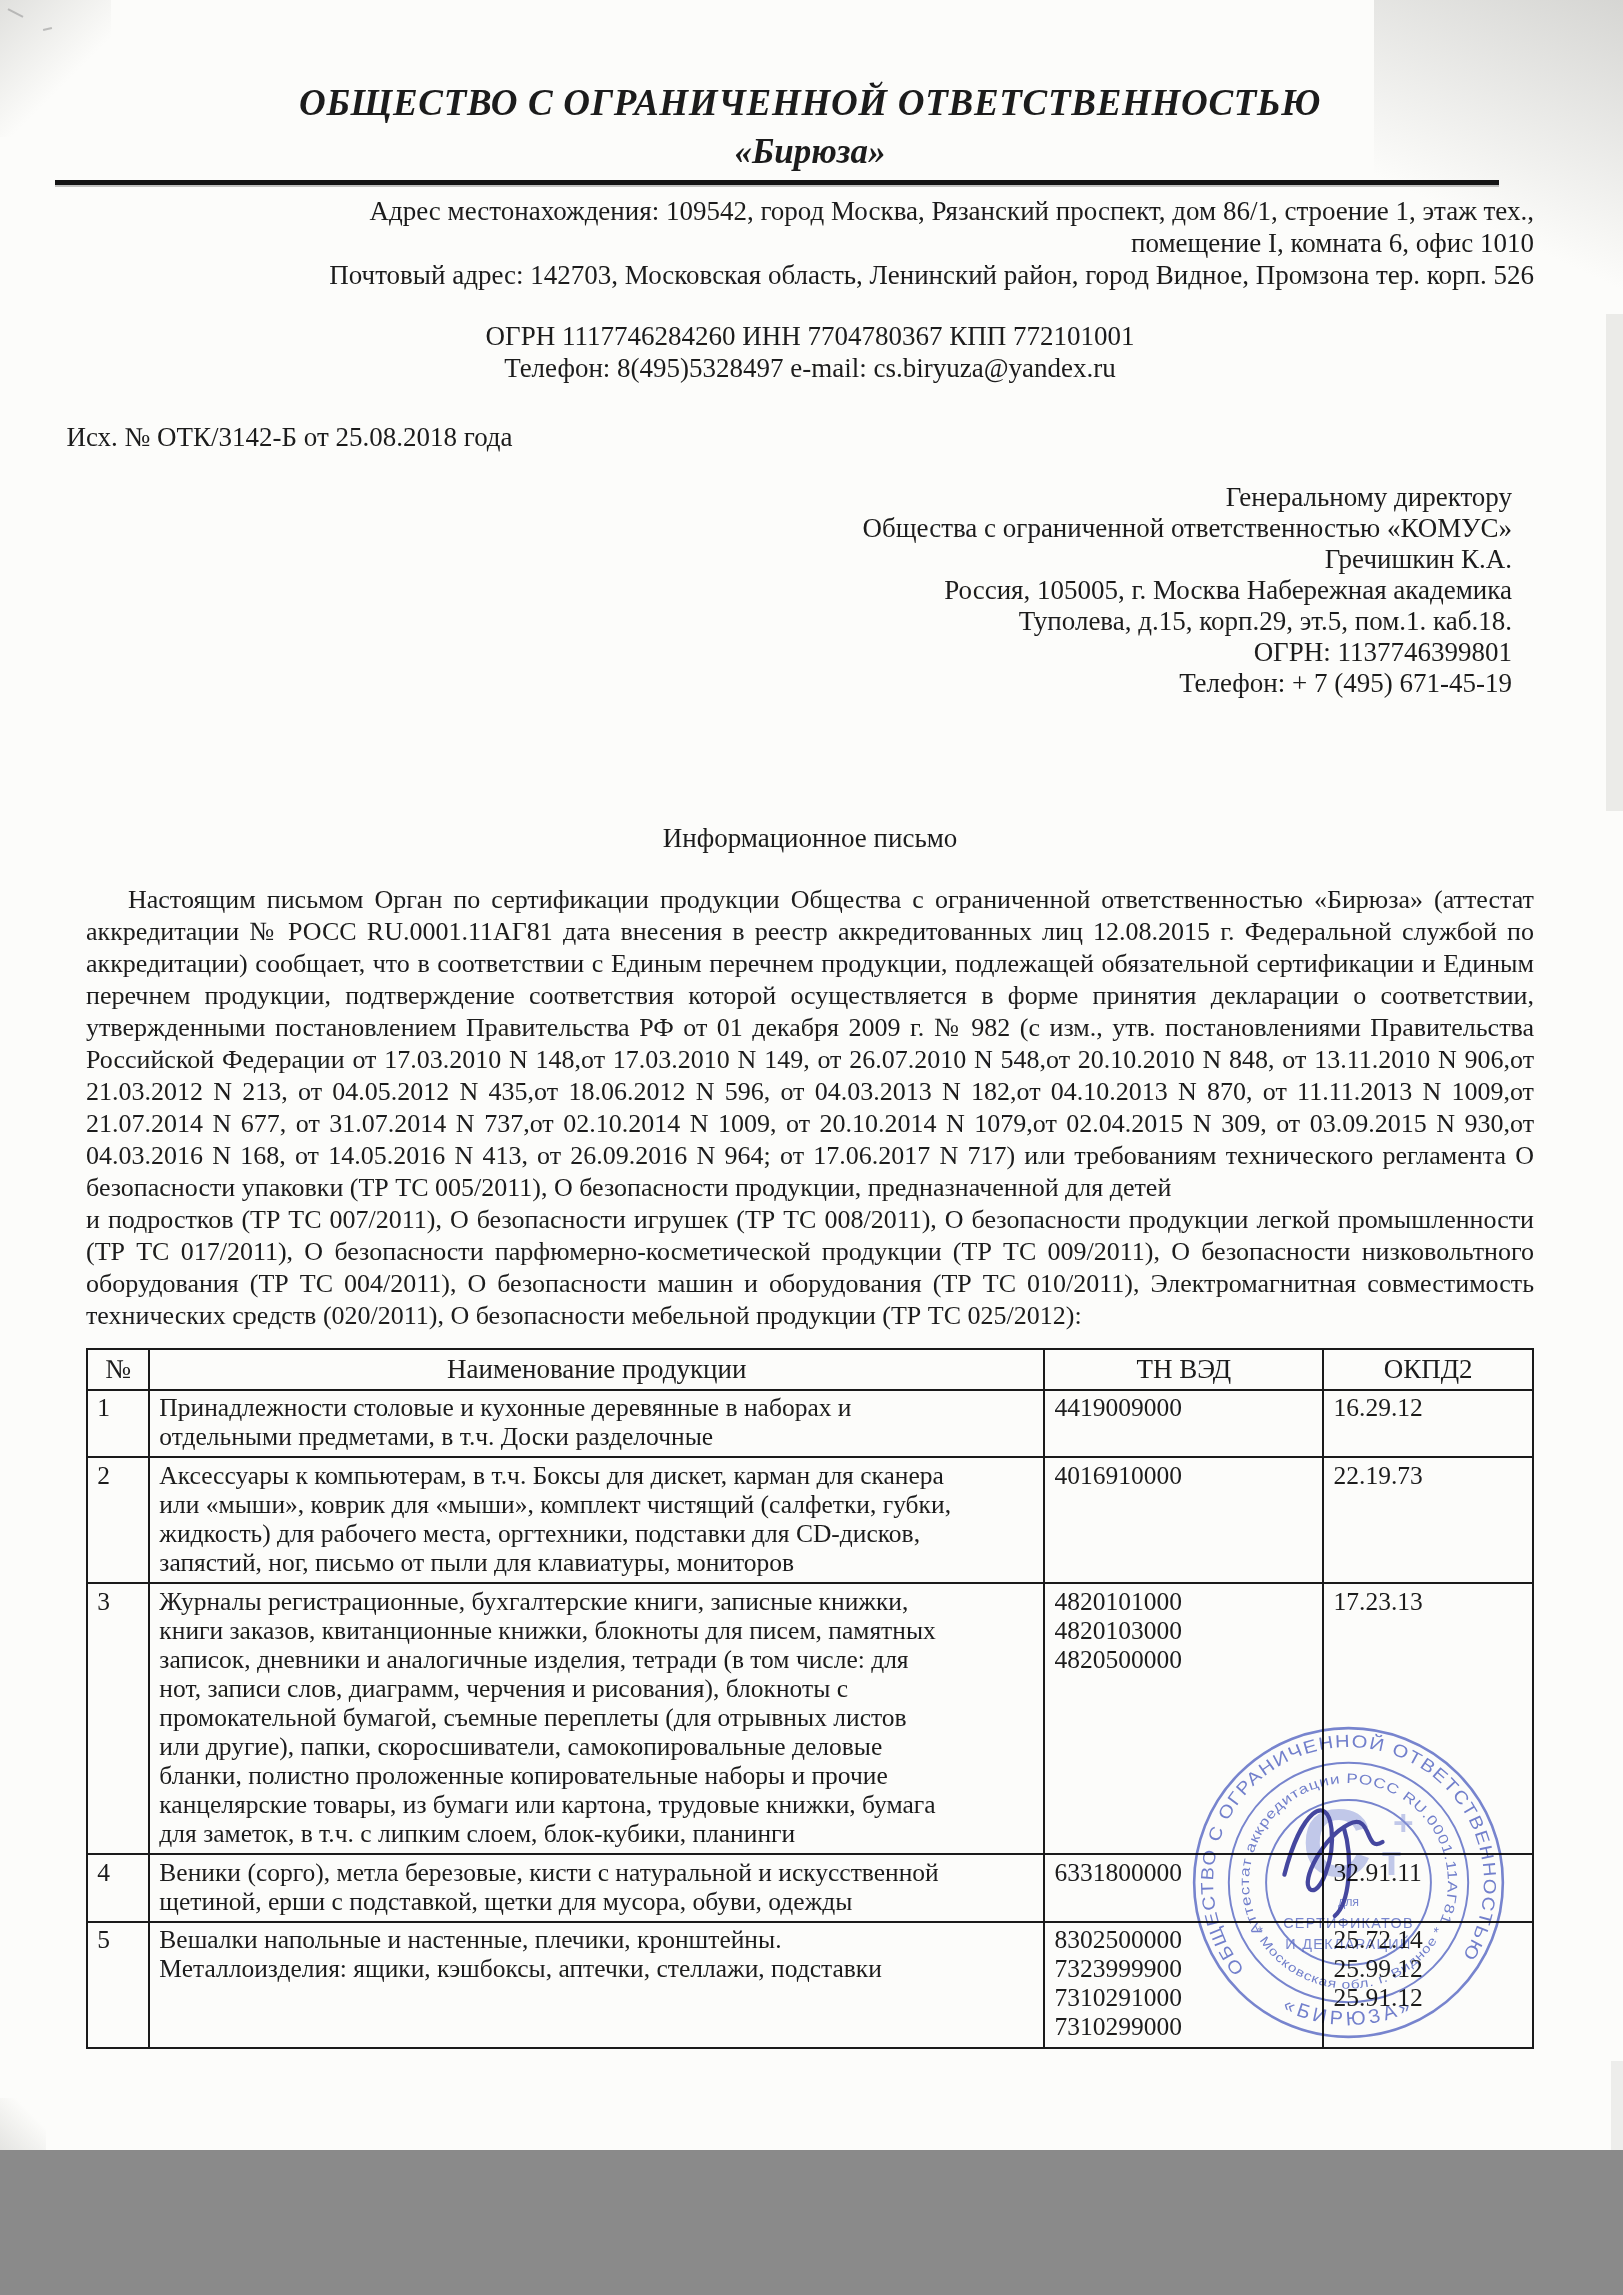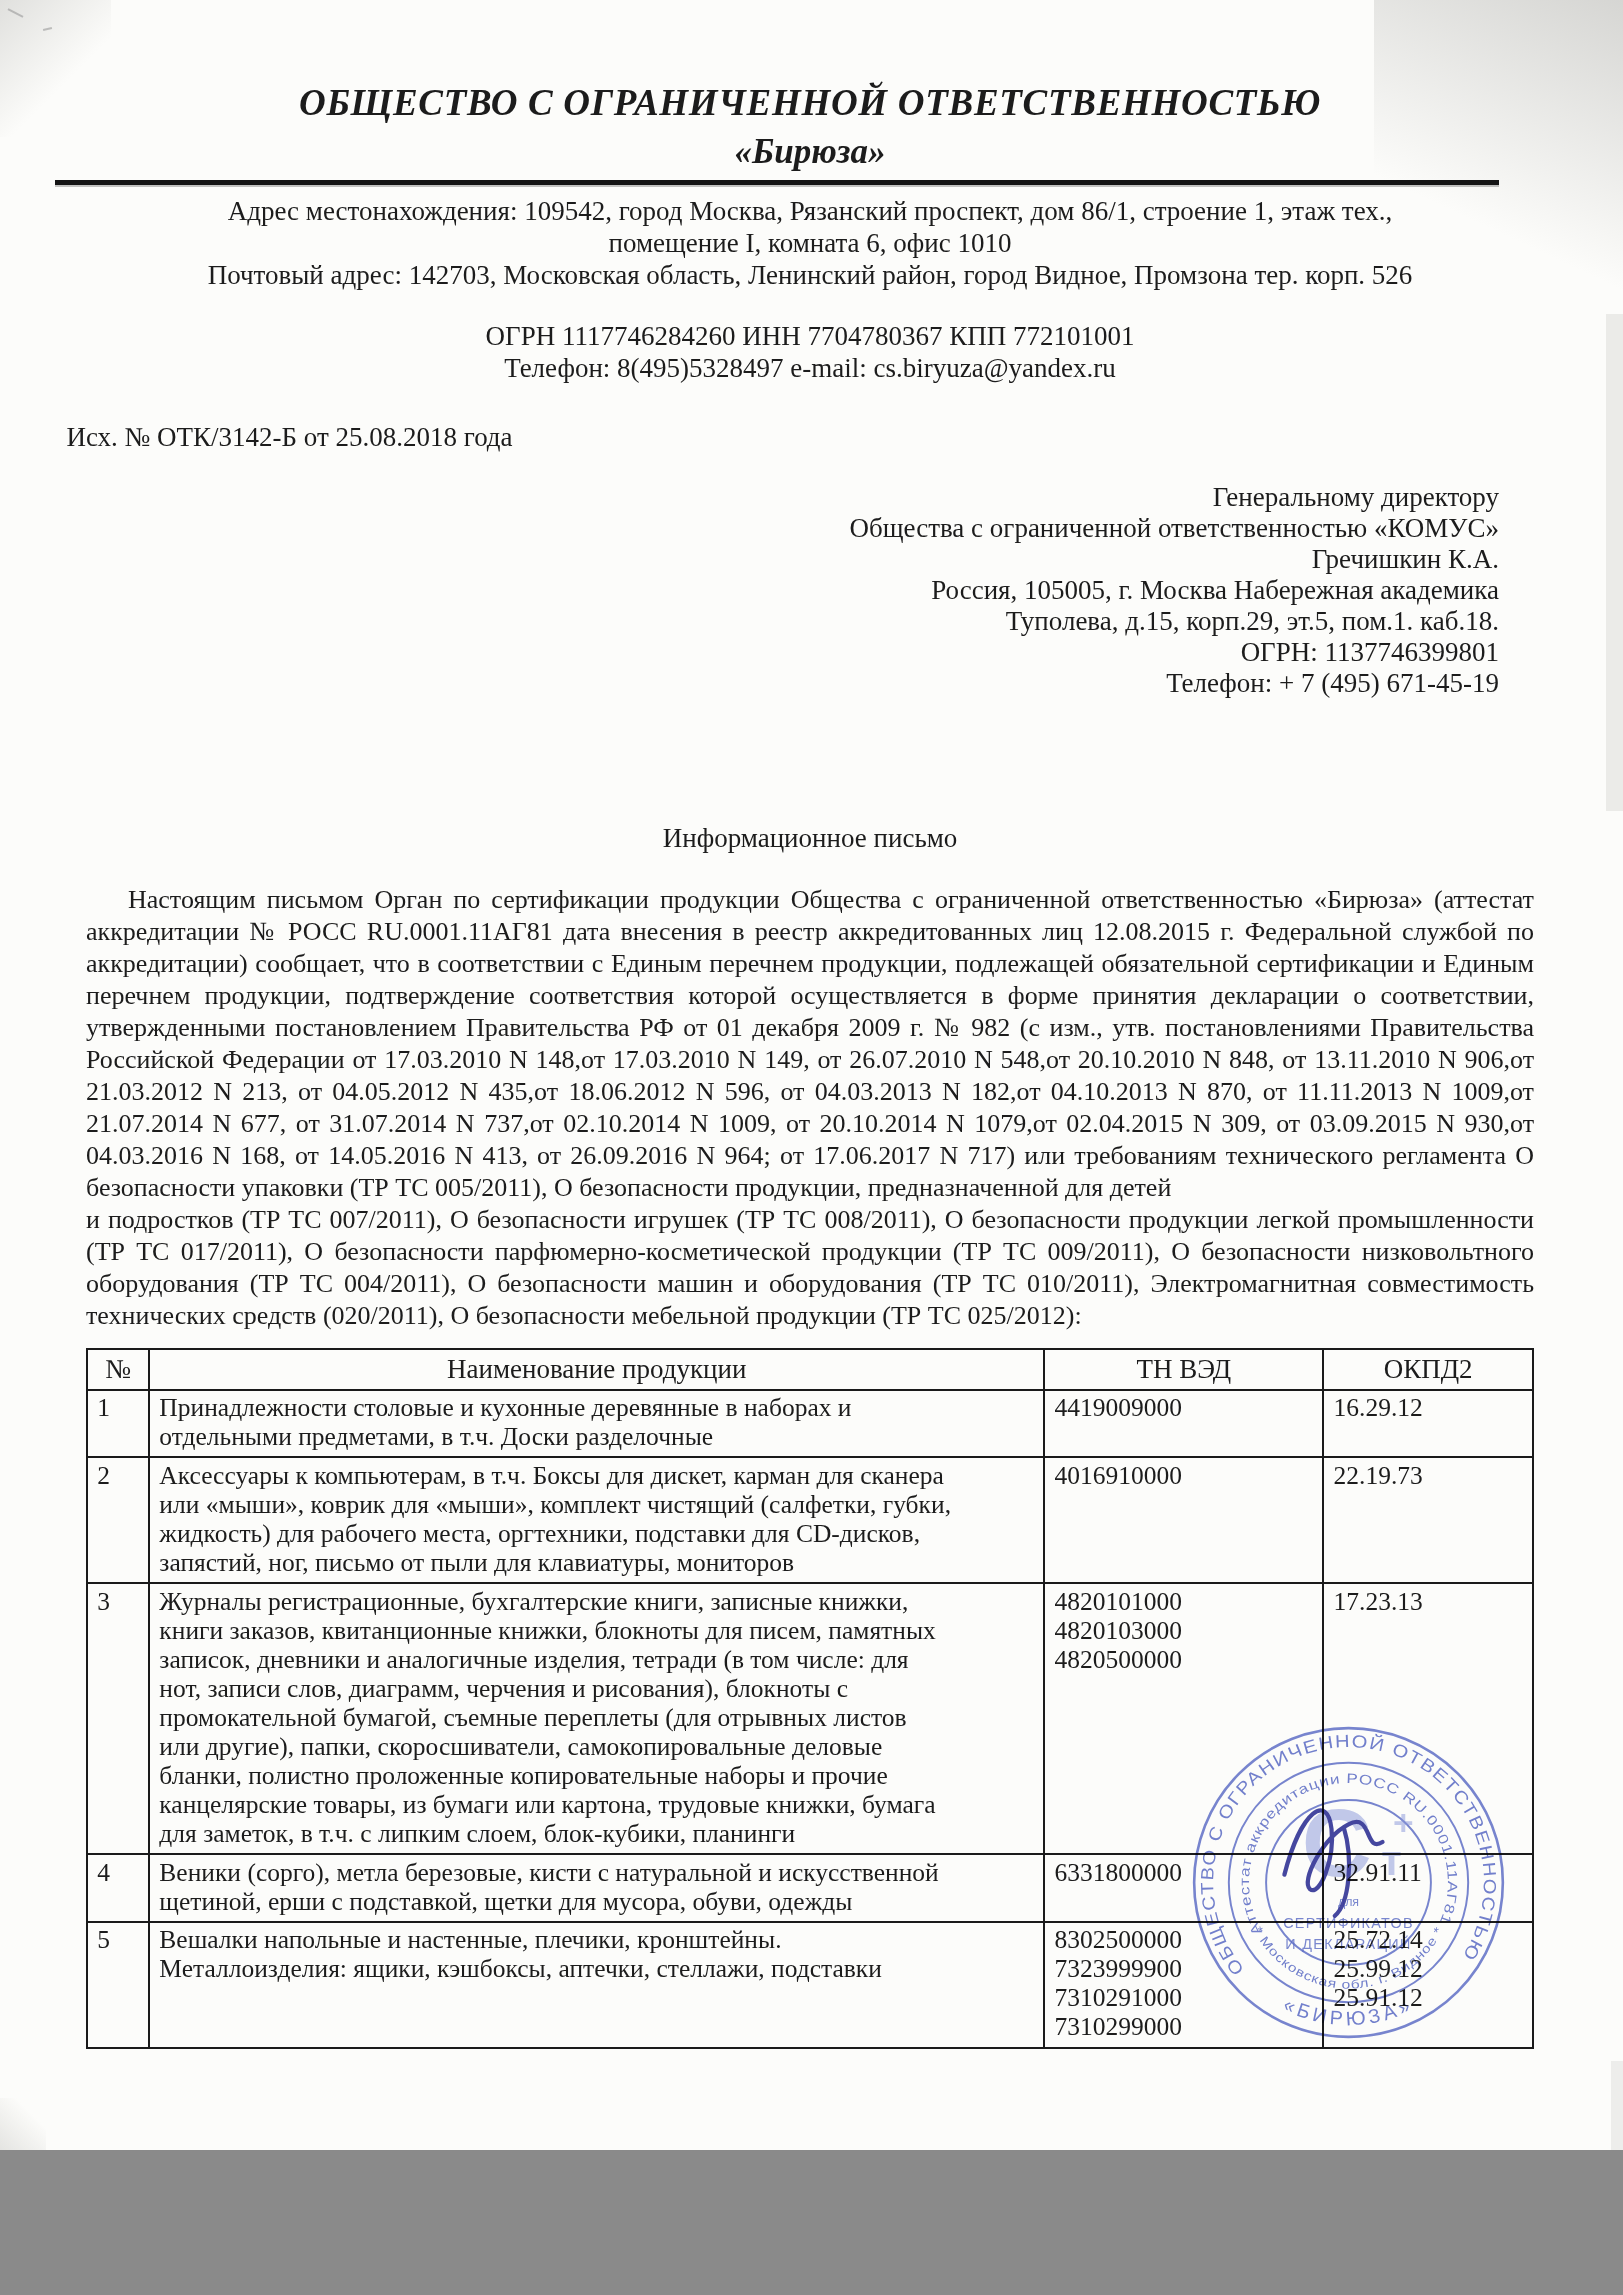--- a/index.html
+++ b/index.html
@@ -27,28 +27,28 @@
 
   .content{position:absolute;left:86px;top:81px;width:1448px;}
 
   .org-title{font-size:37px;font-weight:bold;font-style:italic;text-align:center;
     letter-spacing:0.7px;line-height:43px;}
   .org-title2{font-size:35px;font-weight:bold;font-style:italic;text-align:center;
     line-height:39px;margin-top:7.9px;}
   .rule{height:4.6px;background:#141414;margin-top:9.2px;margin-left:-31px;margin-right:35px;
     box-shadow:0 2px 0 rgba(20,20,20,.25);}
 
-  .addr{font-size:27px;line-height:32px;text-align:center;}
+  .addr{font-size:27px;line-height:32px;text-align:right;}
   .addr-first{margin-top:10.5px;}
   .ogrn{font-size:27px;line-height:32px;text-align:center;margin-top:29px;}
   .phone{font-size:27px;line-height:32px;text-align:center;}
 
   .outgoing{font-size:27px;line-height:32px;margin-top:37px;margin-left:-19.6px;}
 
-  .addressee{margin-top:29px;margin-right:35px;text-align:right;
+  .addressee{margin-top:29px;margin-right:22px;text-align:right;
     font-size:27px;line-height:31px;}
 
   .subject{font-size:27px;text-align:center;margin-top:124px;}
 
   .bodytext{font-size:26px;line-height:32px;text-align:justify;margin:0;}
   .body-p1{margin-top:30px;text-indent:42px;}
 
   table.products{width:100%;border-collapse:collapse;margin-top:15.7px;
     border:2.6px solid #1a1a1a;}
   table.products th{

